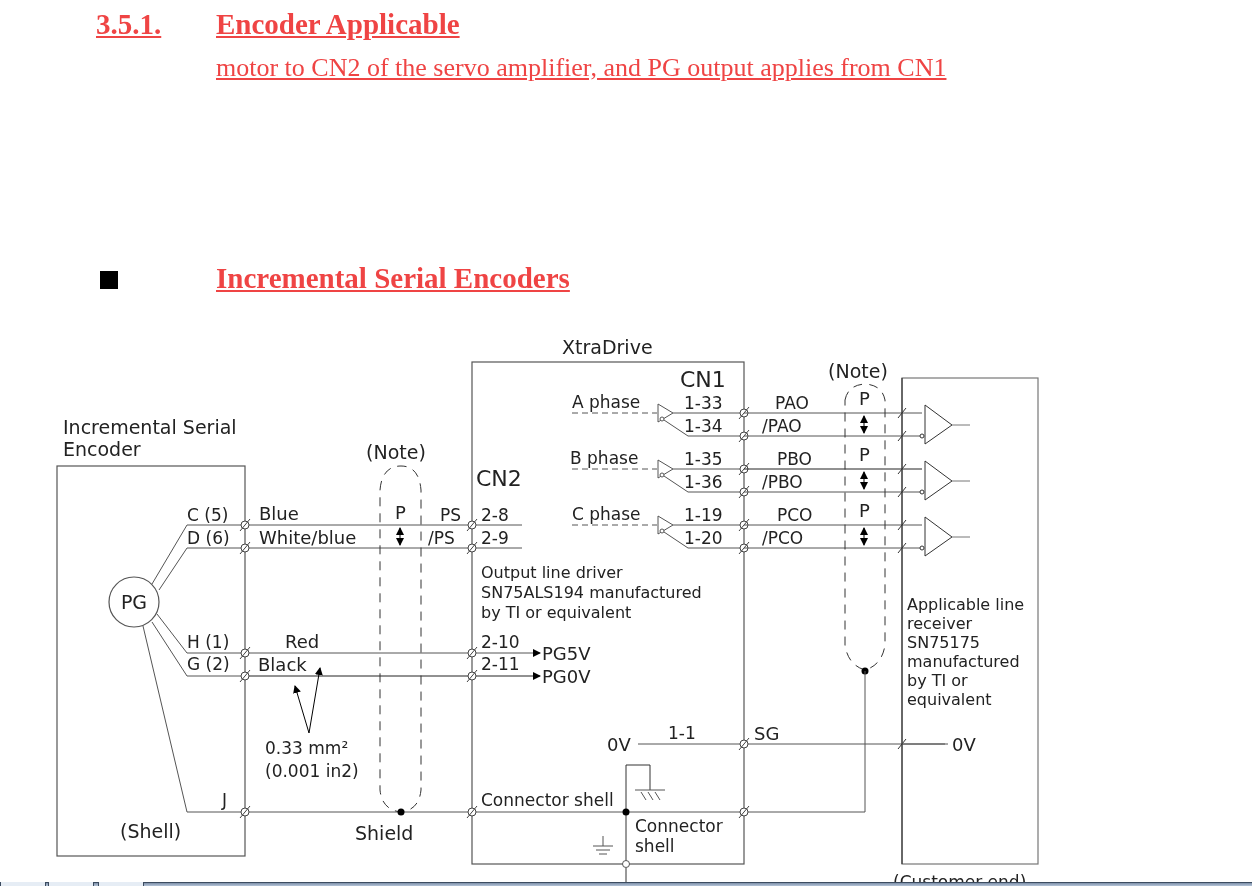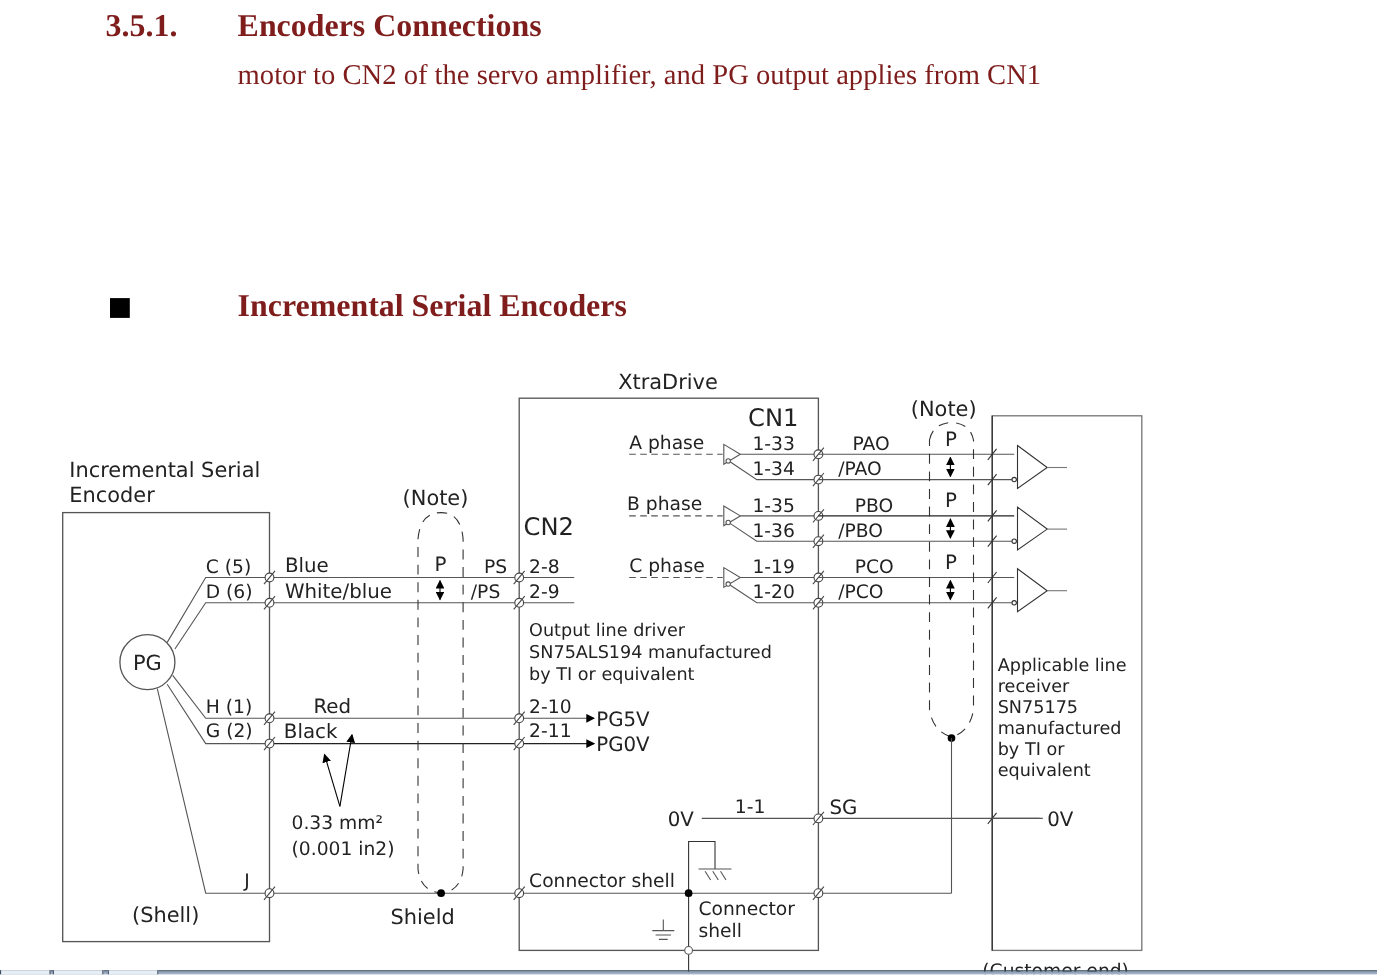--- a/index.html
+++ b/index.html
@@ -1,33 +1,33 @@
 <!DOCTYPE html>
 <html><head>
 <meta charset="utf-8">
 <style>
   html, body { margin:0; padding:0; background:#ffffff; }
   body { width:1252px; height:886px; position:relative; overflow:hidden; }
-  .serif { font-family: "Liberation Serif", "DejaVu Serif", serif; color:#7f1d1d; }
+  .serif { font-family: "Liberation Serif", "DejaVu Serif", serif; color:#ef4444;text-decoration:underline; }
   #sec-num { position:absolute; left:96px; top:8px; font-size:29px; font-weight:bold; }
   #sec-title { position:absolute; left:216px; top:8px; font-size:29px; font-weight:bold; }
   #body-text { position:absolute; left:216px; top:52px; width:860px; font-size:26px; line-height:32.5px; }
   #body-text div { white-space:nowrap; }
   #bullet { position:absolute; left:100px; top:271px; width:18px; height:18px; background:#000; }
   #sub-title { position:absolute; left:216px; top:262px; font-size:29px; font-weight:bold; }
   #diagram { position:absolute; left:0; top:0; }
   #diagram text { font-family: "DejaVu Sans", "Liberation Sans", sans-serif; fill:#222; }
   #taskbar { position:absolute; left:0; top:882px; width:1252px; height:4px; background:linear-gradient(#7d8fa8,#c6d5e8); border-top:1px solid #3c4c60; }
   .tb-btn { position:absolute; top:882px; height:4px; width:44px; background:#e6edf5; border-left:1px solid #3c4c60; border-right:1px solid #3c4c60; }
 </style>
 </head>
 <body>
 
 <div id="sec-num" class="serif">3.5.1.</div>
-<div id="sec-title" class="serif">Encoders Connections</div>
+<div id="sec-title" class="serif">Encoder Applicable</div>
 <div id="body-text" class="serif">
   <div>motor to CN2 of the servo amplifier, and PG output applies from CN1</div>
 </div>
 <div id="bullet"></div>
 <div id="sub-title" class="serif">Incremental Serial Encoders</div>
 
 <svg id="diagram" width="1252" height="886" viewBox="0 0 1252 886">
   <defs>
     <marker id="arrowEnd" markerWidth="8" markerHeight="8" refX="7" refY="4" orient="auto" markerUnits="userSpaceOnUse">
       <path d="M0,0 L8,4 L0,8 Z" fill="#000"></path>

